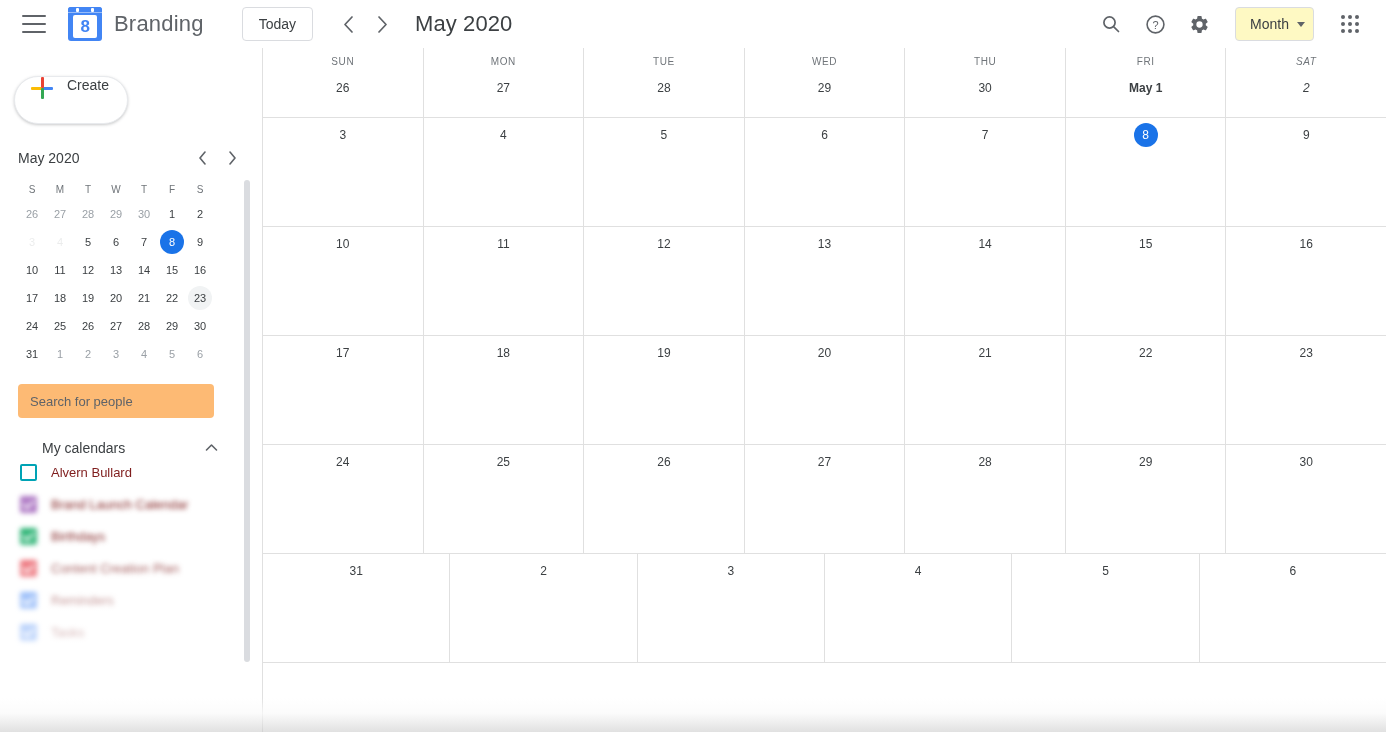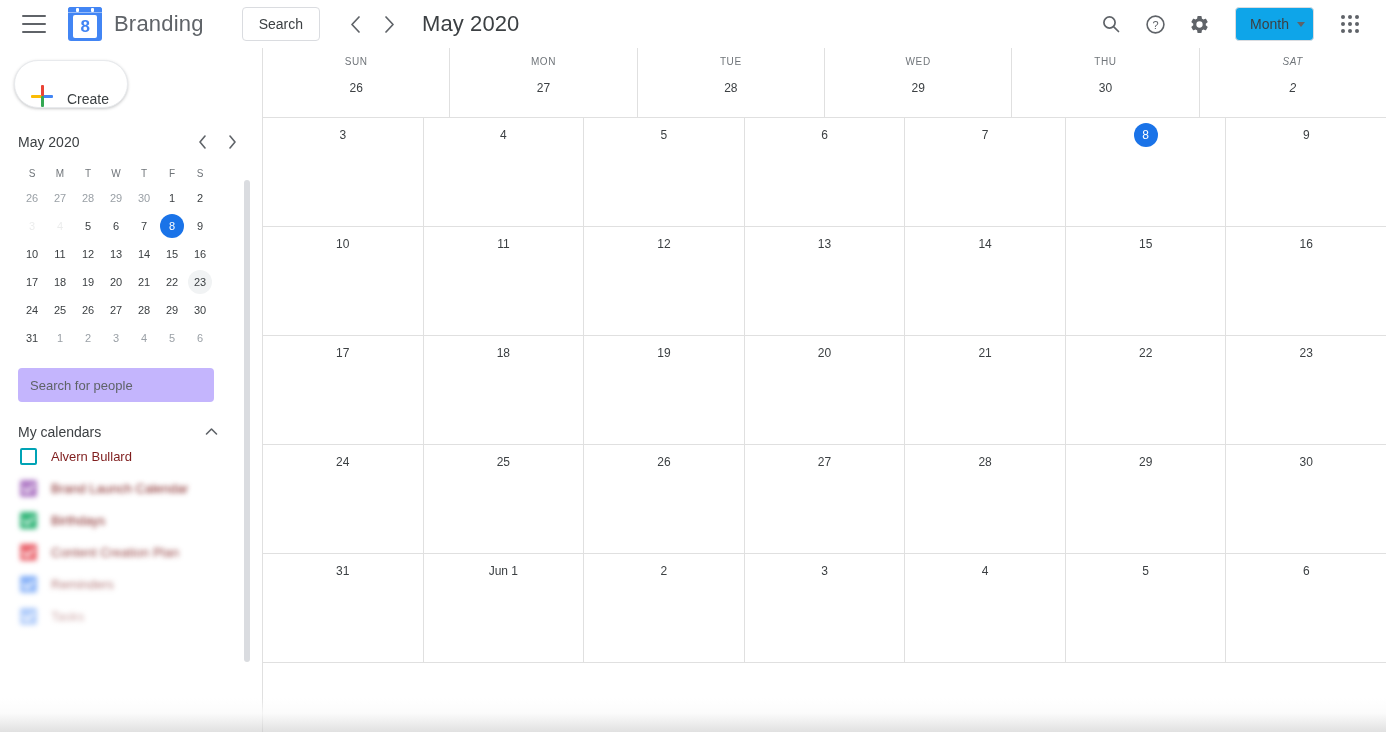--- a/index.html
+++ b/index.html
@@ -66,39 +66,39 @@
   .topbar-right {
     margin-left: auto; display: flex; align-items: center; padding-right: 14px;
   }
   .icon-btn {
     width: 38px; height: 38px; border-radius: 50%; border: none; background: none;
     display: flex; align-items: center; justify-content: center; cursor: pointer;
     color: #5f6368; margin: 0 3px;
   }
   .view-select {
     margin-left: 14px; margin-right: 14px; height: 34px; padding: 0 8px 0 14px;
-    border: 1px solid #dadce0; border-radius: 4px; background: #0ea5e9;
+    border: 1px solid #dadce0; border-radius: 4px; background: #fef9c3;
     display: flex; align-items: center; gap: 8px; cursor: pointer;
     font-size: 14px; color: #3c4043; font-weight: 500;
   }
   .caret { width: 0; height: 0; border-left: 4px solid transparent;
            border-right: 4px solid transparent; border-top: 5px solid #5f6368; }
   .appgrid { display: grid; grid-template-columns: repeat(3, 4px); gap: 3px; }
   .appgrid span { width: 4px; height: 4px; background: #5f6368; border-radius: 50%; }
 
   
   .sidebar {
     position: absolute; top: 48px; left: 0; width: 262px; height: 684px;
     background: #fff; overflow: hidden;
   }
   .create-btn {
-    margin: 12px 0 0 14px; height: 48px; width: 114px;
+    margin: 28px 0 0 14px; height: 48px; width: 114px;
     border: 1px solid #e8eaed; border-radius: 24px; background: #fff;
     box-shadow: 0 1px 3px rgba(60,64,67,.28);
-    display: flex; align-items: flex-end; padding-left: 16px; gap: 14px;
+    display: flex; align-items: flex-start; padding-left: 16px; gap: 14px;
     cursor: pointer; font-size: 14px; color: #3c4043; font-weight: 500;
   }
   .gplus { position: relative; width: 22px; height: 22px; flex: none; }
   .gplus i { position: absolute; border-radius: 1px; }
   .gplus .a { left: 0;  top: 9.5px; width: 11px; height: 3.5px; background: #fbbc04; }
   .gplus .b { right: 0; top: 9.5px; width: 11px; height: 3.5px; background: #4285f4; }
   .gplus .c { top: 0;  left: 9.5px; width: 3.5px; height: 11px; background: #ea4335; }
   .gplus .d { bottom: 0; left: 9.5px; width: 3.5px; height: 11px; background: #34a853; }
 
   
@@ -123,30 +123,30 @@
   table.mini-grid td .cell {
     width: 24px; height: 24px; line-height: 24px; margin: 0 auto;
     border-radius: 50%; display: block;
   }
   table.mini-grid td.today .cell { background: #1a73e8; color: #fff; }
   table.mini-grid td.hover .cell { background: #f1f3f4; }
   table.mini-grid td.ghost .cell { color: rgba(60,64,67,.10); }
 
   .people-search {
     margin: 16px 18px 0 18px; width: 196px; height: 34px;
-    background: #c4b5fd; border: none; border-radius: 4px;
+    background: #fdba74; border: none; border-radius: 4px;
     padding: 0 12px; font-size: 13px; color: #5f6368; font-family: inherit;
   }
   .people-search::placeholder { color: #5f6368; }
 
   .section-head {
     display: flex; align-items: center; margin: 22px 18px 0 18px; width: 200px;
     cursor: pointer;
   }
-  .section-head .lbl { font-size: 14px; color: #3c4043; font-weight: 500; }
+  .section-head .lbl { font-size: 14px; color: #3c4043; font-weight: 500; margin-left: 24px; }
   .section-head .chev { margin-left: auto; color: #5f6368; font-size: 12px; }
 
   .cal-item {
     display: flex; align-items: center; gap: 14px;
     height: 32px; padding-left: 20px; cursor: pointer;
   }
   .cb { width: 17px; height: 17px; border-radius: 2px; flex: none;
         display: flex; align-items: center; justify-content: center; }
   .cb.unchecked { border: 2px solid currentColor; background: transparent; }
   .cb.checked::after {
@@ -227,21 +227,21 @@
 
     <div class="cal-logo">
       <div class="top-strip"></div>
       <div class="ring r1"></div>
         <div class="ring r2"></div>
       <div class="num">8</div>
     </div>
 
     <div class="brand">Branding</div>
 
-    <button class="today-btn">Search</button>
+    <button class="today-btn">Today</button>
 
     <button class="navarrow nav-prev">
       <svg width="11" height="17" viewBox="0 0 11 17">
         <path d="M9 1 L2 8.5 L9 16" fill="none" stroke="#5f6368" stroke-width="1.7" stroke-linecap="round" stroke-linejoin="round"></path>
       </svg>
     </button>
     <button class="navarrow">
       <svg width="11" height="17" viewBox="0 0 11 17">
         <path d="M2 1 L9 8.5 L2 16" fill="none" stroke="#5f6368" stroke-width="1.7" stroke-linecap="round" stroke-linejoin="round"></path>
       </svg>
@@ -534,20 +534,24 @@
         </div>
         <div class="dayhead">
           <div class="dow">WED</div>
           <div class="dnum"><span class="pill">29</span></div>
         </div>
         <div class="dayhead">
           <div class="dow">THU</div>
           <div class="dnum"><span class="pill">30</span></div>
         </div>
         <div class="dayhead">
+          <div class="dow">FRI</div>
+          <div class="dnum bold"><span class="pill">May 1</span></div>
+        </div>
+        <div class="dayhead">
           <div class="dow">SAT</div>
           <div class="dnum"><span class="pill">2</span></div>
         </div>
       </div>
     <div id="week-rows">
         <div class="week-row">
           <div class="daycell">
             <div class="n"><span class="pill">3</span></div>
           </div>
           <div class="daycell">
@@ -636,23 +640,20 @@
           </div>
           <div class="daycell">
             <div class="n"><span class="pill">30</span></div>
           </div>
         </div>
         <div class="week-row">
           <div class="daycell">
             <div class="n"><span class="pill">31</span></div>
           </div>
           <div class="daycell">
-            <div class="n"><span class="pill">Jun 1</span></div>
-          </div>
-          <div class="daycell">
             <div class="n"><span class="pill">2</span></div>
           </div>
           <div class="daycell">
             <div class="n"><span class="pill">3</span></div>
           </div>
           <div class="daycell">
             <div class="n"><span class="pill">4</span></div>
           </div>
           <div class="daycell">
             <div class="n"><span class="pill">5</span></div>

